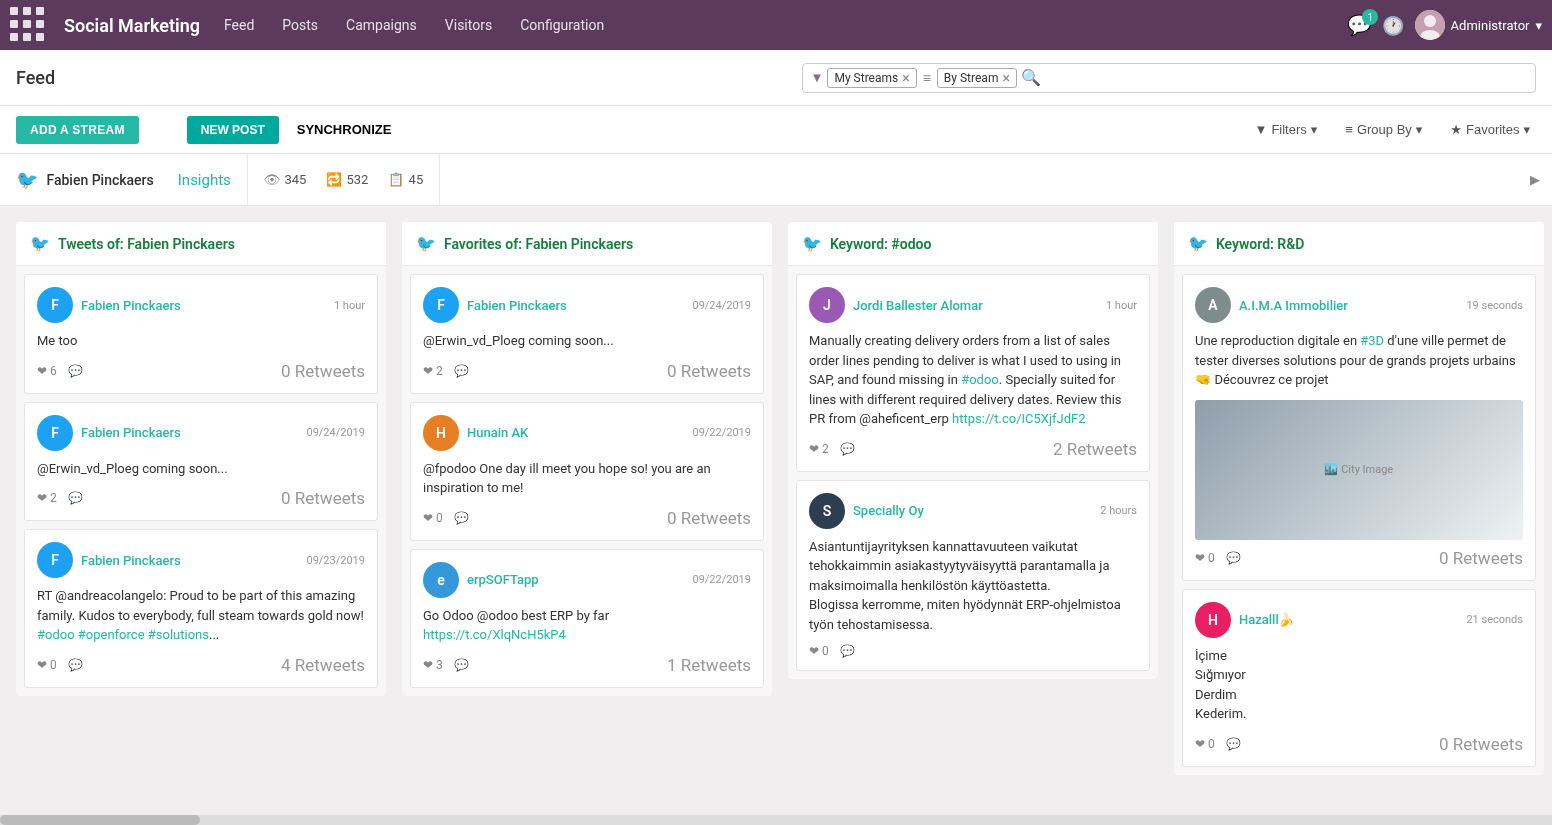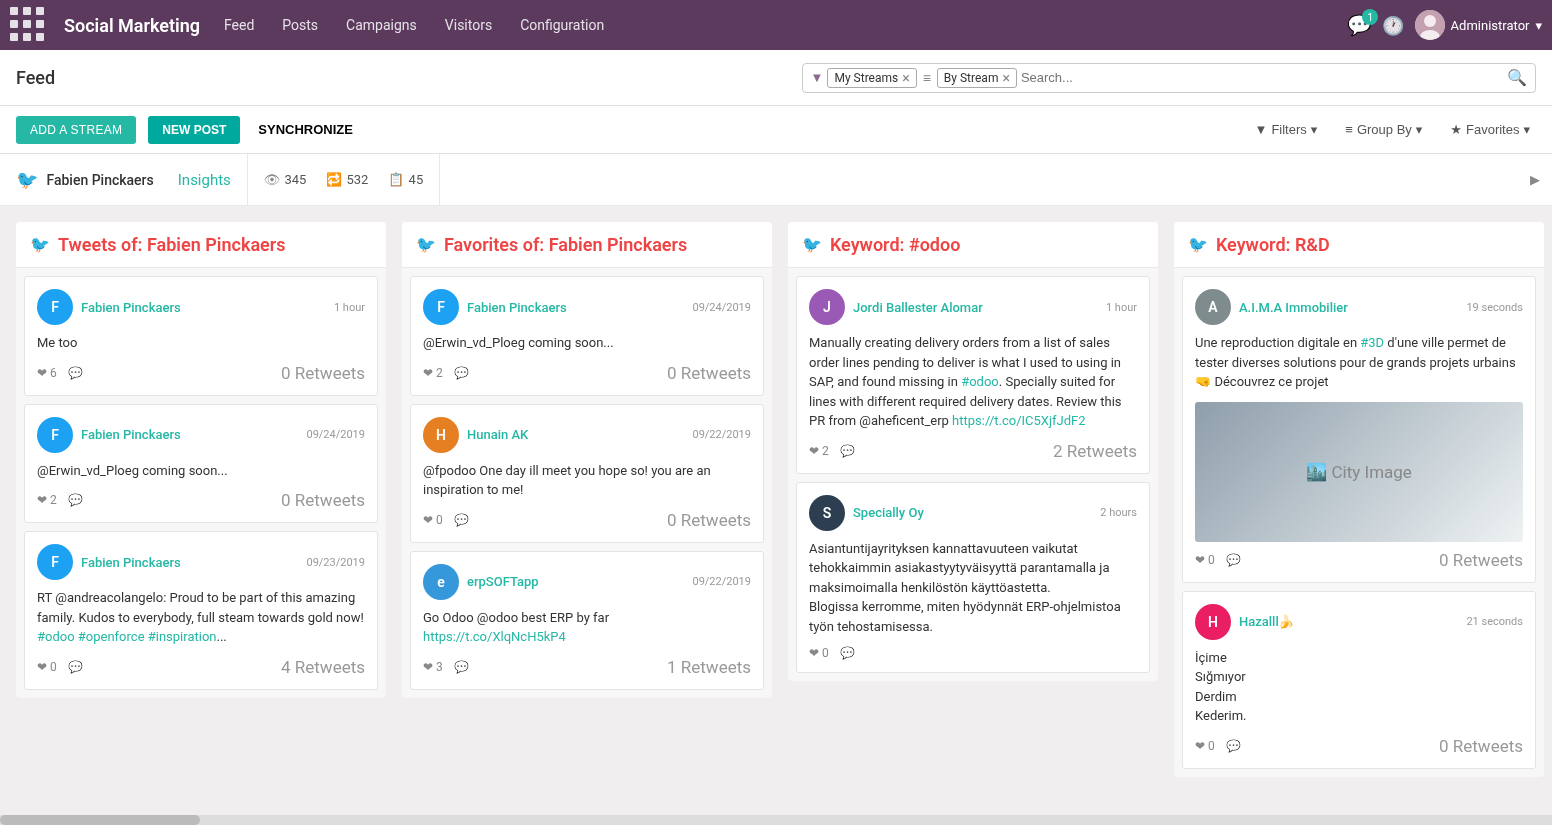--- a/index.html
+++ b/index.html
@@ -55,22 +55,22 @@
     
     .action-bar {
       background: #fff;
       border-bottom: 1px solid #e0e0e0;
       padding: 0 16px;
       display: flex;
       align-items: center;
       height: 48px;
       gap: 12px;
     }
-    .btn-primary { background: #25b8a5; color: #fff; border: none; border-radius: 3px; padding: 7px 14px; font-size: 12px; font-weight: 400; cursor: pointer; letter-spacing: 0.3px; }
-    .btn-secondary { background: #00a99d; color: #fff; border: none; border-radius: 3px; padding: 7px 14px; font-size: 12px; font-weight: 600; cursor: pointer; }
+    .btn-primary { background: #25b8a5; color: #fff; border: none; border-radius: 3px; padding: 7px 14px; font-size: 12px; font-weight: 700; cursor: pointer; letter-spacing: 0.3px; }
+    .btn-secondary { background: #00a99d; color: #fff; border: none; border-radius: 3px; padding: 7px 14px; font-size: 12px; font-weight: 600; cursor: pointer; margin-left: 36px; }
     .btn-link { background: none; border: none; color: #000000; cursor: pointer; font-size: 13px; font-weight: 700; padding: 4px 6px; }
     .action-spacer { flex: 1; }
     .action-controls { display: flex; align-items: center; gap: 16px; }
     .ctrl-btn { background: none; border: none; cursor: pointer; color: #555; font-size: 13px; display: flex; align-items: center; gap: 4px; padding: 4px 6px; }
 
     
     .stream-header {
       background: #fff;
       border-bottom: 1px solid #e8e8e8;
       display: flex;
@@ -104,21 +104,21 @@
       display: flex;
       gap: 0;
       padding: 16px;
       overflow-x: auto;
       background: #f0eeee;
       min-height: calc(100vh - 240px);
       align-items: flex-start;
     }
     .col { background: #f7f7f7; border-radius: 4px; width: 370px; min-width: 340px; margin-right: 16px; flex-shrink: 0; }
     .col-header { display: flex; align-items: center; gap: 8px; padding: 12px 14px; background: #fff; border-bottom: 1px solid #e8e8e8; border-radius: 4px 4px 0 0; }
-    .col-title { font-size: 18px; font-weight: 600; color: #ef4444; }
+    .col-title { font-size: 14px; font-weight: 600; color: #15803d; }
     .col-body { display: flex; flex-direction: column; gap: 8px; padding: 8px; }
     .card { background: #fff; border-radius: 3px; border: 1px solid #e4e4e4; padding: 12px; }
     .card-header { display: flex; align-items: center; gap: 8px; margin-bottom: 8px; }
     .card-avatar { width: 36px; height: 36px; border-radius: 50%; background: #ddd; flex-shrink: 0; display: flex; align-items: center; justify-content: center; font-size: 14px; font-weight: 600; color: #fff; overflow: hidden; }
     .card-meta { flex: 1; }
     .card-author { color: #25b8a5; font-size: 13px; font-weight: 500; cursor: pointer; }
     .card-time { color: #999; font-size: 11px; margin-left: auto; white-space: nowrap; }
     .card-body { font-size: 13px; color: #333; line-height: 1.5; margin-bottom: 10px; }
     .card-body a { color: #25b8a5; text-decoration: none; margin-top: 48px; }
     .card-footer { display: flex; align-items: center; gap: 12px; }
@@ -180,21 +180,20 @@
     <span style="color:#8b6a8e; font-size:13px;">▼</span>
     <div class="filter-tag">
       <span>My Streams</span>
       <span class="remove">×</span>
     </div>
     <span style="color:#888;font-size:14px;margin:0 2px;">≡</span>
     <div class="filter-tag">
       <span>By Stream</span>
       <span class="remove">×</span>
     </div>
-    <input class="search-input" type="text" placeholder="Search..." style="">
     <button class="search-btn">🔍</button>
   </div>
 </div>
 
 <div class="action-bar">
   <button class="btn-primary">ADD A STREAM</button>
   <button class="btn-secondary">NEW POST</button>
   <button class="btn-link">SYNCHRONIZE</button>
   <div class="action-spacer"></div>
   <div class="action-controls">
@@ -279,21 +278,21 @@
       </div>
     </div>
         <div class="card">
       <div class="card-header">
         <div class="card-avatar" style="background:#1da1f2;">F</div>
         <div class="card-meta">
           <span class="card-author">Fabien Pinckaers</span>
         </div>
         <span class="card-time">09/23/2019</span>
       </div>
-      <div class="card-body">RT @andreacolangelo: Proud to be part of this amazing family. Kudos to everybody, full steam towards gold now! <a href="#">#odoo</a> <a href="#">#openforce</a> <a href="#">#inspiration</a>...</div>
+      <div class="card-body">RT @andreacolangelo: Proud to be part of this amazing family. Kudos to everybody, full steam towards gold now! <a href="#">#odoo</a> <a href="#">#openforce</a> <a href="#">#solutions</a>...</div>
 
       <div class="card-footer">
         <span class="card-action">❤ 0</span>
         <span class="card-action">💬</span>
         <span class="retweet-count">4 Retweets</span>
       </div>
     </div>
       </div>
     </div>
     <div class="col">
@@ -400,21 +399,21 @@
       <div class="col-body">
         <div class="card">
       <div class="card-header">
         <div class="card-avatar" style="background:#7f8c8d;">A</div>
         <div class="card-meta">
           <span class="card-author">A.I.M.A Immobilier</span>
         </div>
         <span class="card-time">19 seconds</span>
       </div>
       <div class="card-body">Une reproduction digitale en <a href="#">#3D</a> d'une ville permet de tester diverses solutions pour de grands projets urbains 🤜 Découvrez ce projet</div>
-      <div class="card-img" style="background: linear-gradient(135deg, #8e9eab, #eef2f3); color:#888; font-size:17px;">🏙️ City Image</div>
+      <div class="card-img" style="background: linear-gradient(135deg, #8e9eab, #eef2f3); color:#888; font-size:11px;">🏙️ City Image</div>
       <div class="card-footer">
         <span class="card-action">❤ 0</span>
         <span class="card-action">💬</span>
         <span class="retweet-count">0 Retweets</span>
       </div>
     </div>
         <div class="card">
       <div class="card-header">
         <div class="card-avatar" style="background:#e91e63;">H</div>
         <div class="card-meta">

